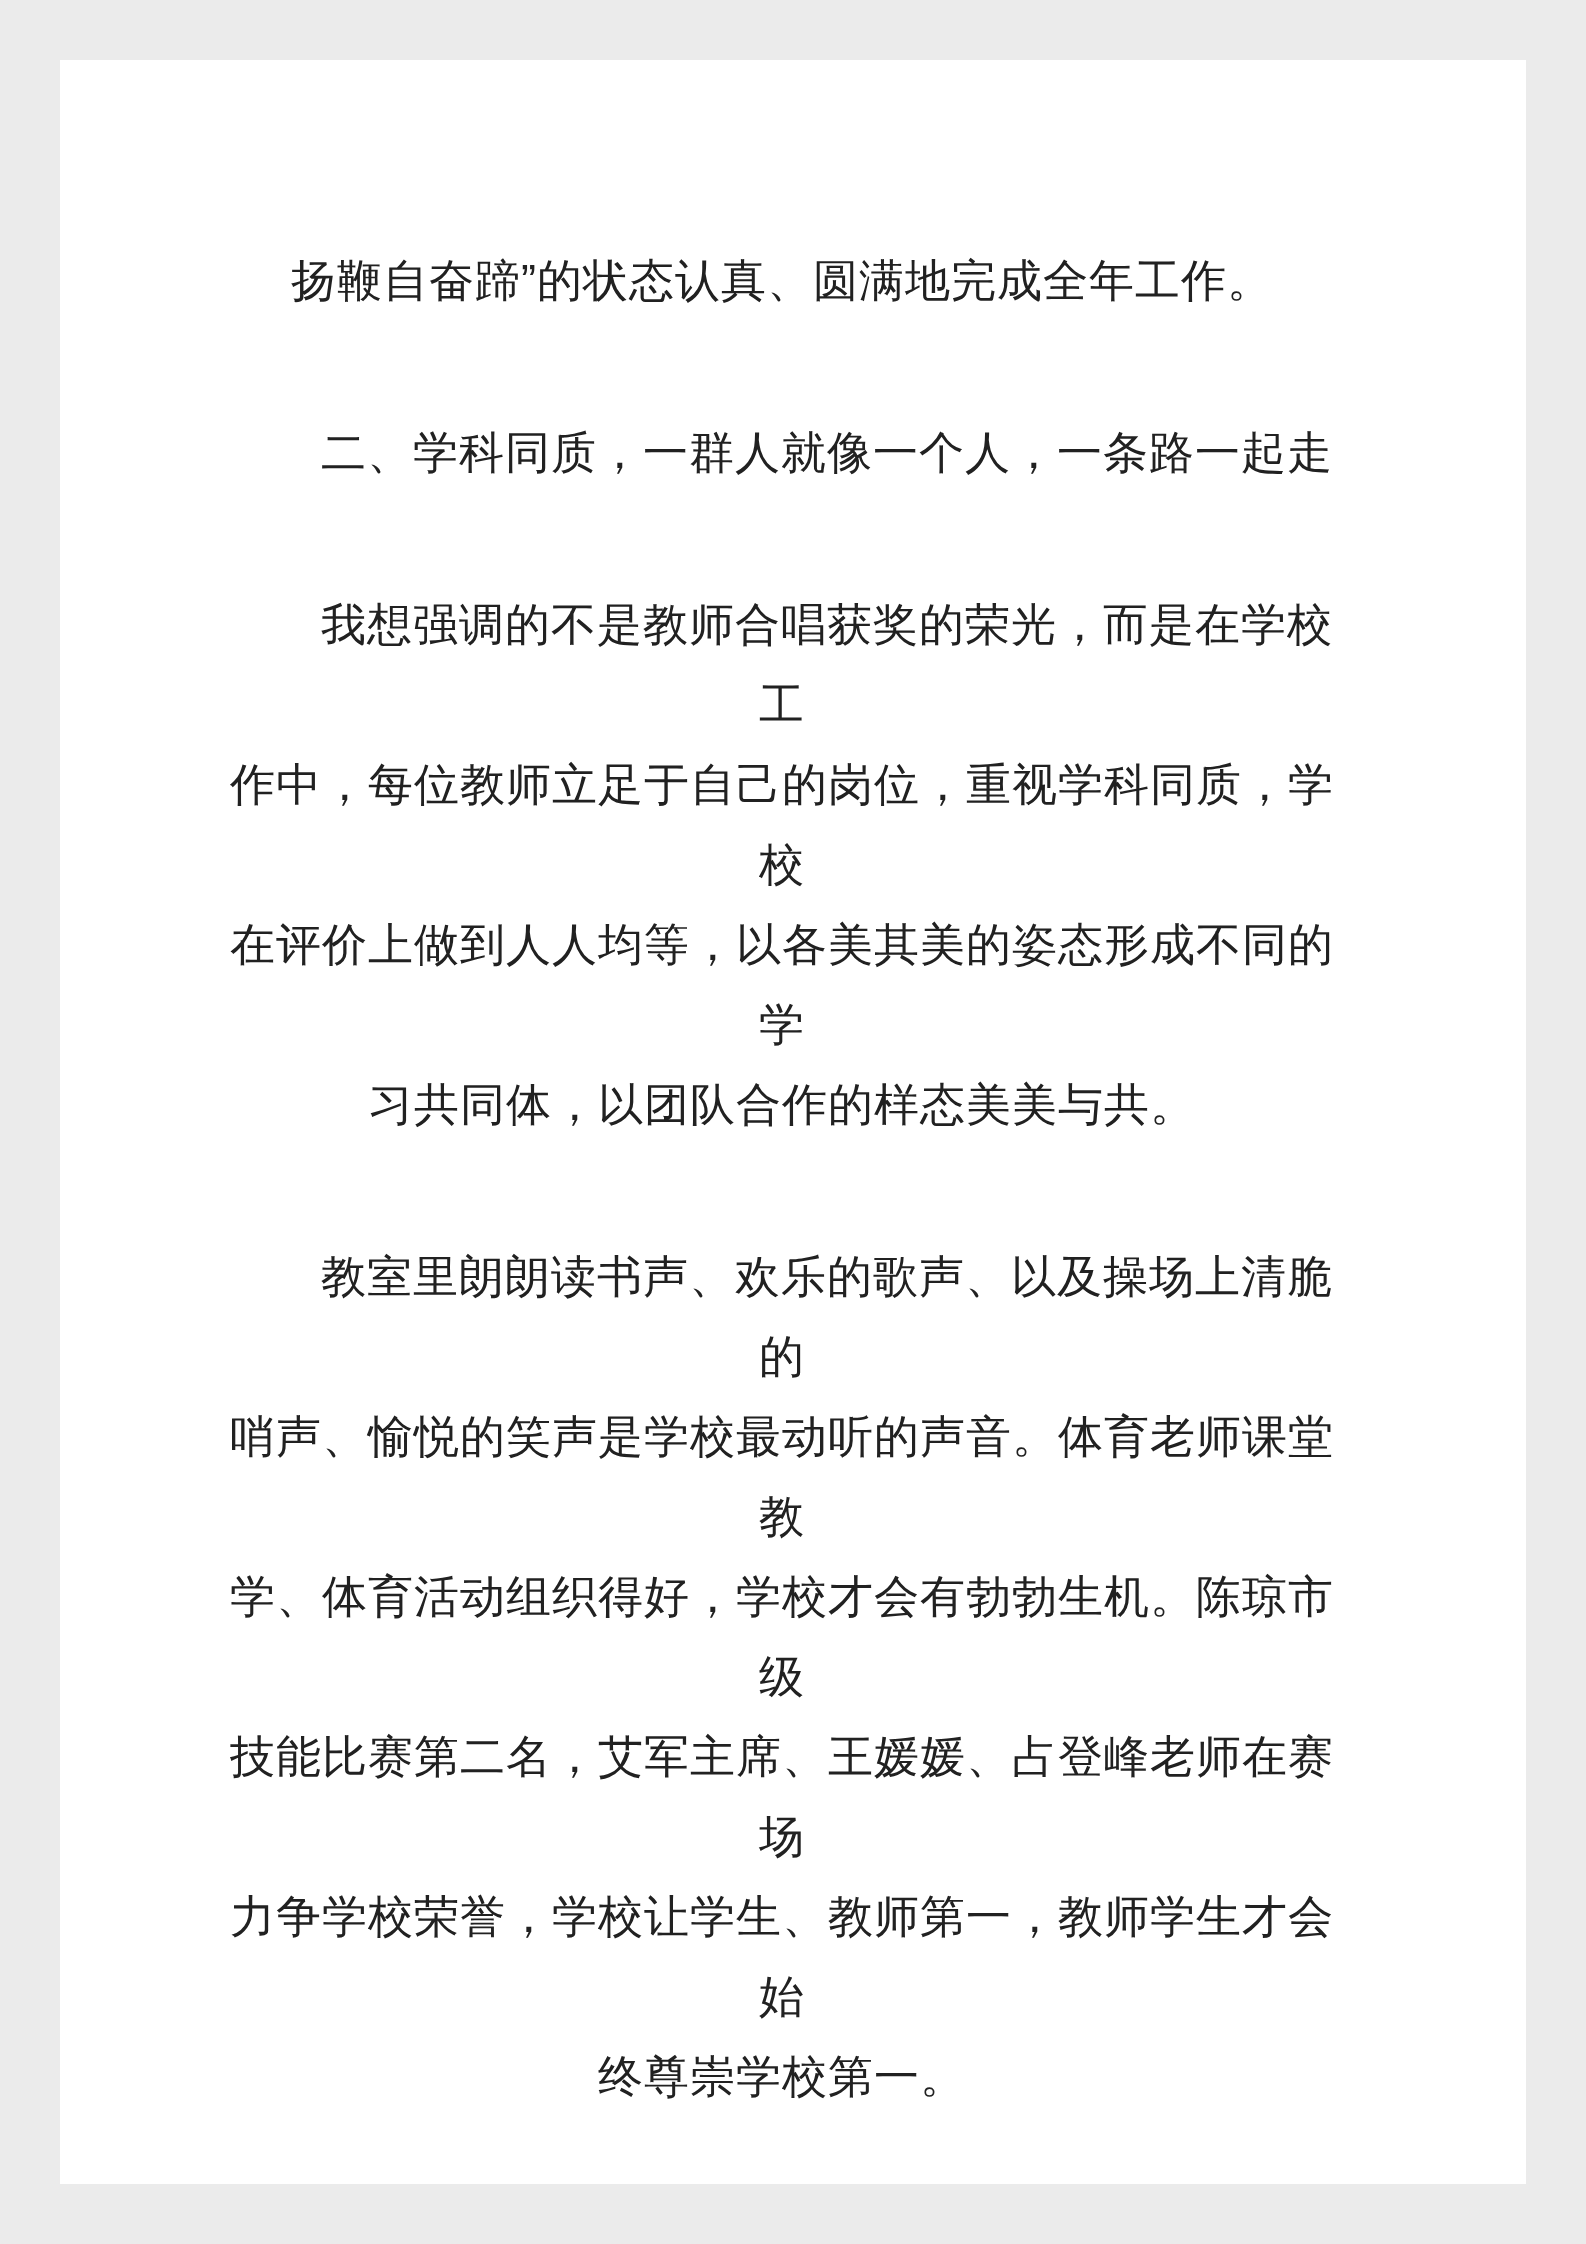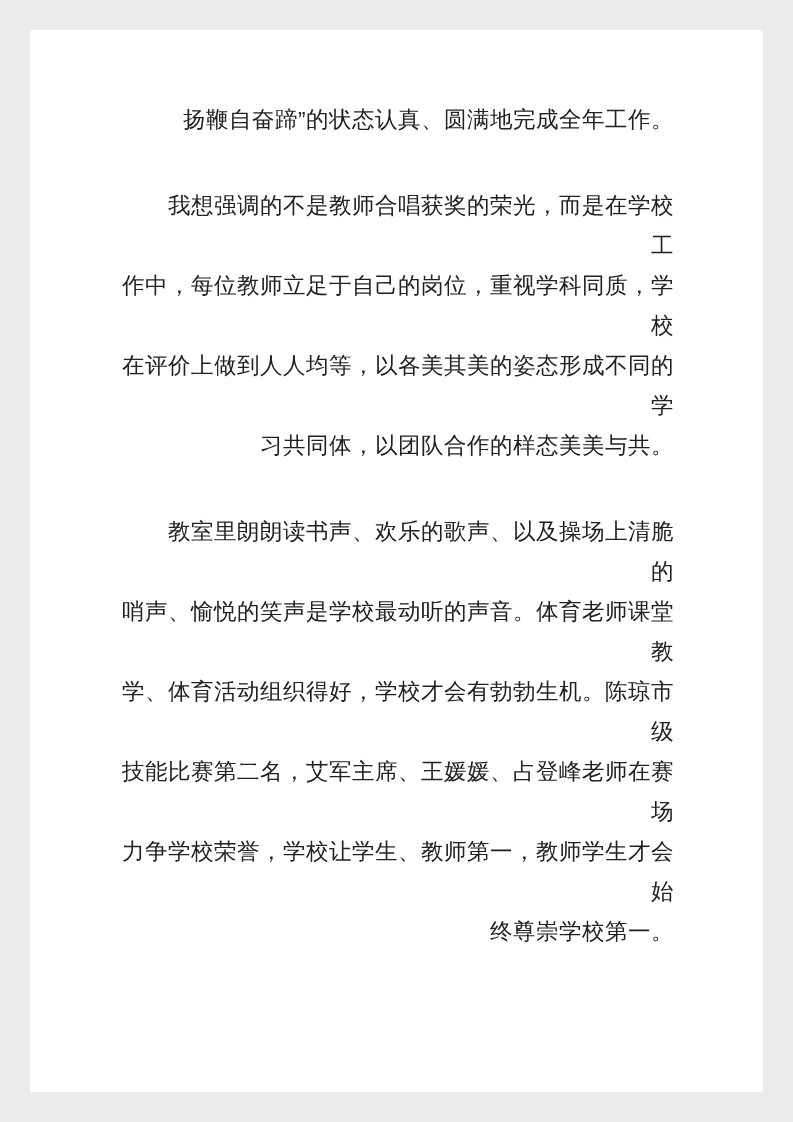--- a/index.html
+++ b/index.html
@@ -24,40 +24,42 @@
   .content {
     padding: 70px 89px 0 78px;
     color: #212121;
     font-size: 22.5px;
     line-height: 40px;
     letter-spacing: 0.5px;
   }
   .block {
     margin-bottom: 46px;
     white-space: pre-line;
-    text-align: right;
+    text-align: center;
+    margin-top: 21px;
   }
   .block:last-child { margin-bottom: 0; }
   .continuation {
     text-indent: 0;
   }
   .heading {
     text-indent: 2em;
     font-weight: 400;
   }
   .paragraph {
     text-indent: 2em;
   }
 </style>
 </head>
 <body>
 
 <div class="paper">
   <div class="content">
     <div class="block continuation">扬鞭自奋蹄”的状态认真、圆满地完成全年工作。</div>
+    <div class="block heading">二、学科同质，一群人就像一个人，一条路一起走</div>
     <div class="block paragraph">我想强调的不是教师合唱获奖的荣光，而是在学校工
 作中，每位教师立足于自己的岗位，重视学科同质，学校
 在评价上做到人人均等，以各美其美的姿态形成不同的学
 习共同体，以团队合作的样态美美与共。</div>
     <div class="block paragraph">教室里朗朗读书声、欢乐的歌声、以及操场上清脆的
 哨声、愉悦的笑声是学校最动听的声音。体育老师课堂教
 学、体育活动组织得好，学校才会有勃勃生机。陈琼市级
 技能比赛第二名，艾军主席、王媛媛、占登峰老师在赛场
 力争学校荣誉，学校让学生、教师第一，教师学生才会始
 终尊崇学校第一。</div>

